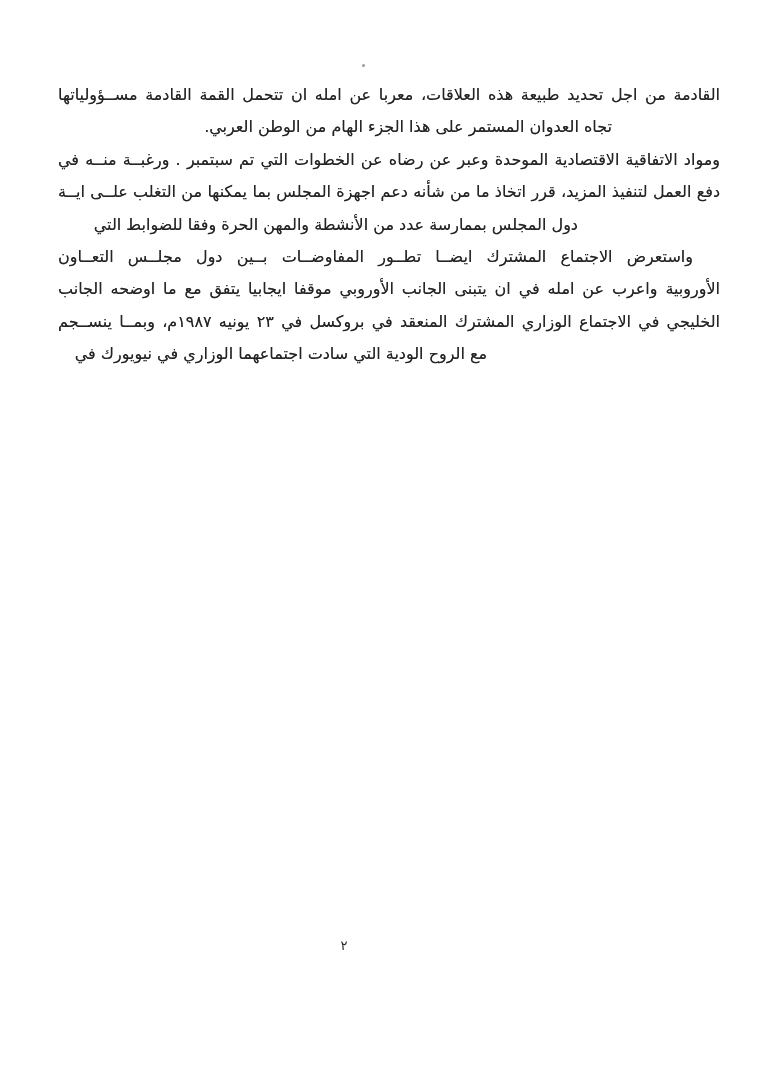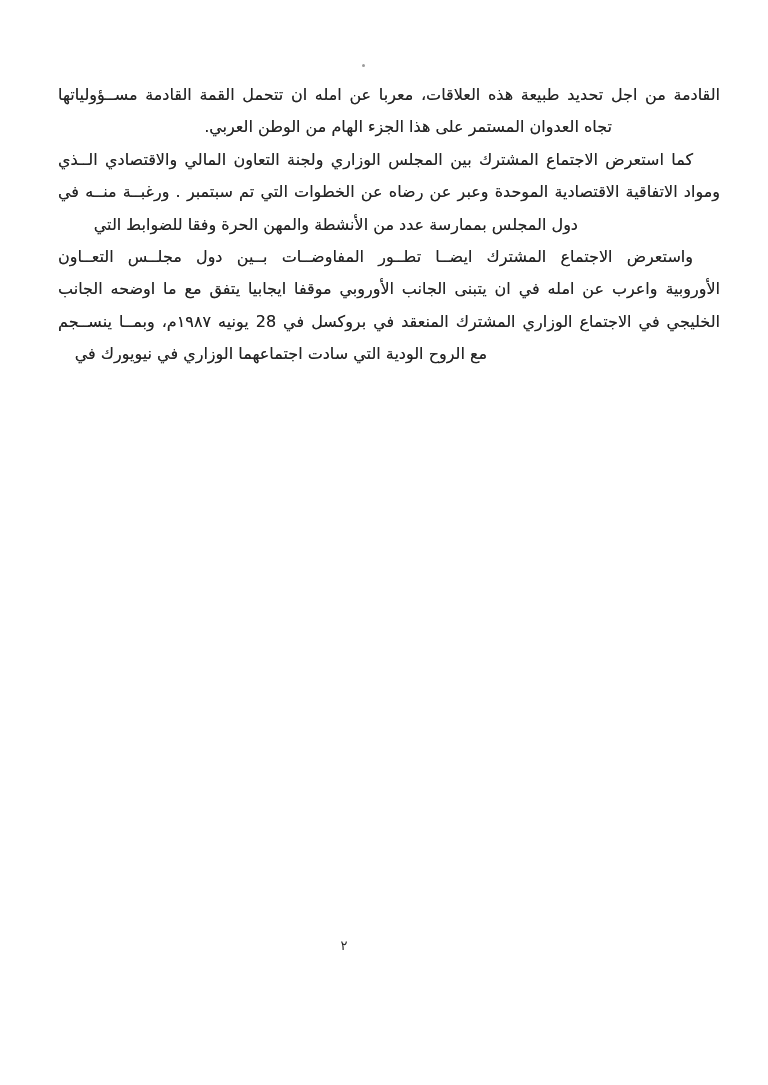--- a/index.html
+++ b/index.html
@@ -57,26 +57,26 @@
   }
 </style>
 </head>
 <body>
 
 <div class="page">
 
   <div class="text-block">
     <div class="line justify">القادمة من اجل تحديد طبيعة هذه العلاقات، معربا عن امله ان تتحمل القمة القادمة مســؤولياتها</div>
     <div class="line last" style="padding-right:108px;text-align:right;">تجاه العدوان المستمر على هذا الجزء الهام من الوطن العربي.</div>
-    <div class="line justify indent">كما استعرض الاجتماع المشترك بين المجلس الوزاري ولجنة التعاون المالي والاقتصادي الــذي</div>
     <div class="line justify">ومواد الاتفاقية الاقتصادية الموحدة وعبر عن رضاه عن الخطوات التي تم سبتمبر . ورغبــة منــه في</div>
+    <div class="line justify">دفع العمل لتنفيذ المزيد، قرر اتخاذ ما من شأنه دعم اجهزة المجلس بما يمكنها من التغلب علــى ايــة</div>
     <div class="line last" style="padding-right:142px;">دول المجلس بممارسة عدد من الأنشطة والمهن الحرة وفقا للضوابط التي وضعت لذلك.</div>
     <div class="line justify indent">واستعرض الاجتماع المشترك ايضــا تطــور المفاوضــات بــين دول مجلــس التعــاون والمجموعــة</div>
     <div class="line justify">الأوروبية واعرب عن امله في ان يتبنى الجانب الأوروبي موقفا ايجابيا يتفق مع ما اوضحه الجانب</div>
-    <div class="line justify">الخليجي في الاجتماع الوزاري المشترك المنعقد في بروكسل في 28 يونيه ١٩٨٧م، وبمــا ينســجم</div>
+    <div class="line justify">الخليجي في الاجتماع الوزاري المشترك المنعقد في بروكسل في ٢٣ يونيه ١٩٨٧م، وبمــا ينســجم</div>
     <div class="line last" style="padding-right:233px;">مع الروح الودية التي سادت اجتماعهما الوزاري في نيويورك في ٢٤ سبتمبر ١٩٨٧م .</div>
   </div>
 
   <div class="page-number">٢</div>
 
   <div class="speck" style="left:362px; top:64px;"></div>
 
 </div>
 
 </body></html>

